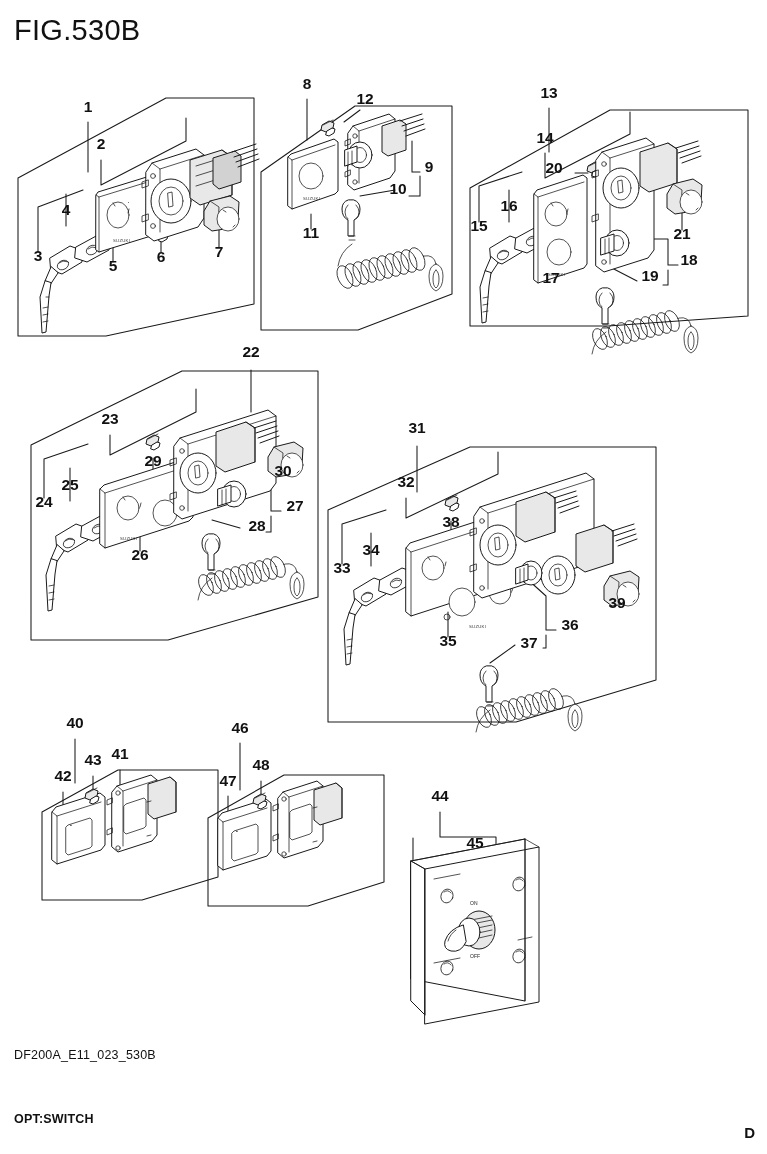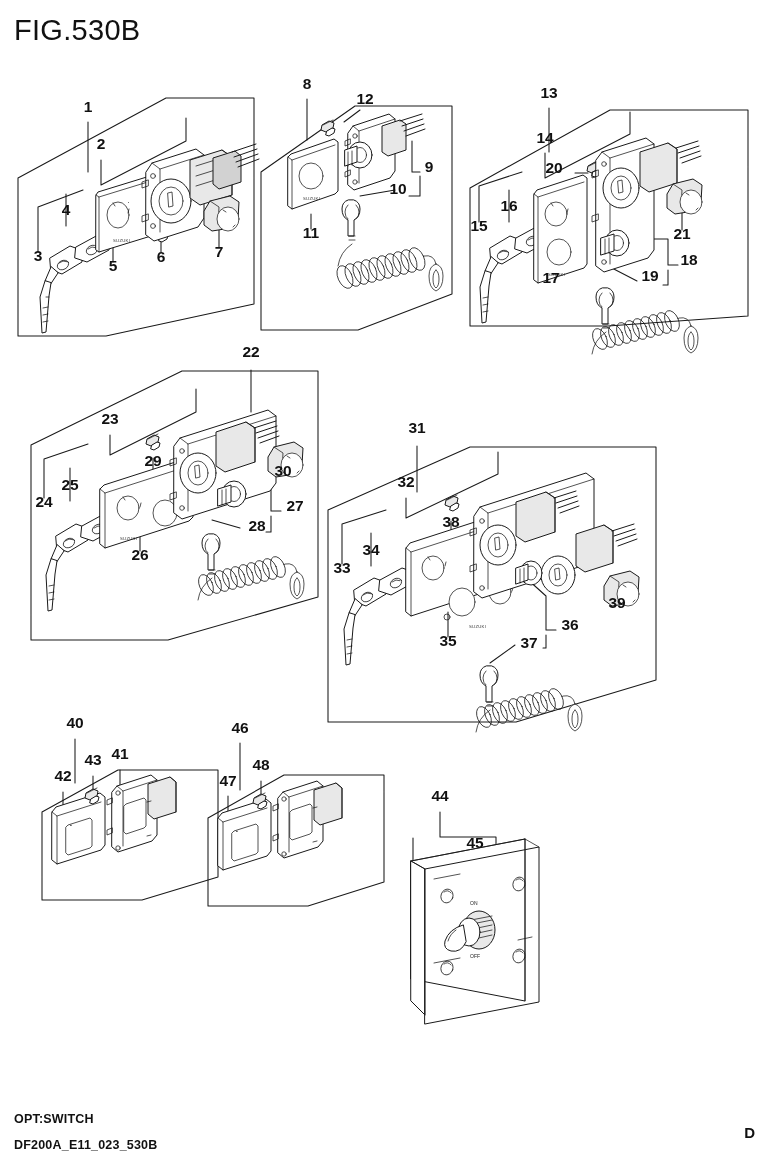--- a/index.html
+++ b/index.html
@@ -1,20 +1,20 @@
 <!DOCTYPE html>
 <html><head>
 <meta charset="utf-8">
 <style>
   html,body{margin:0;padding:0;background:#fff;}
   body{width:767px;height:1154px;position:relative;font-family:"Liberation Sans",sans-serif;color:#1a1a1a;overflow:hidden;}
   #sheet{position:absolute;left:0;top:0;width:767px;height:1154px;}
   .title{position:absolute;left:14px;top:14px;font-size:29px;letter-spacing:.3px;color:#111;}
   .footer{position:absolute;left:14px;font-size:12.5px;color:#111;letter-spacing:.2px;}
-  .f1{top:1138px;font-weight:bold;}
+  .f1{top:1048px;}
   .f2{top:1112px;font-weight:bold;}
   .corner{position:absolute;right:12px;top:1124px;font-size:15px;font-weight:bold;color:#111;}
   svg{position:absolute;left:0;top:0;}
   .ln{fill:none;stroke:#1a1a1a;stroke-width:1;stroke-linecap:round;stroke-linejoin:round;}
   .ln-t{fill:none;stroke:#1a1a1a;stroke-width:.75;stroke-linecap:round;stroke-linejoin:round;}
   .box{fill:none;stroke:#1a1a1a;stroke-width:1.05;stroke-linejoin:round;}
   .lead{fill:none;stroke:#1a1a1a;stroke-width:1.05;stroke-linecap:round;stroke-linejoin:round;}
   .wht{fill:#ffffff;stroke:#1a1a1a;stroke-width:1;stroke-linejoin:round;stroke-linecap:round;}
   .wht-t{fill:#ffffff;stroke:#1a1a1a;stroke-width:.75;stroke-linejoin:round;stroke-linecap:round;}
   .gry{fill:#e8e8e8;stroke:#1a1a1a;stroke-width:1;stroke-linejoin:round;}

